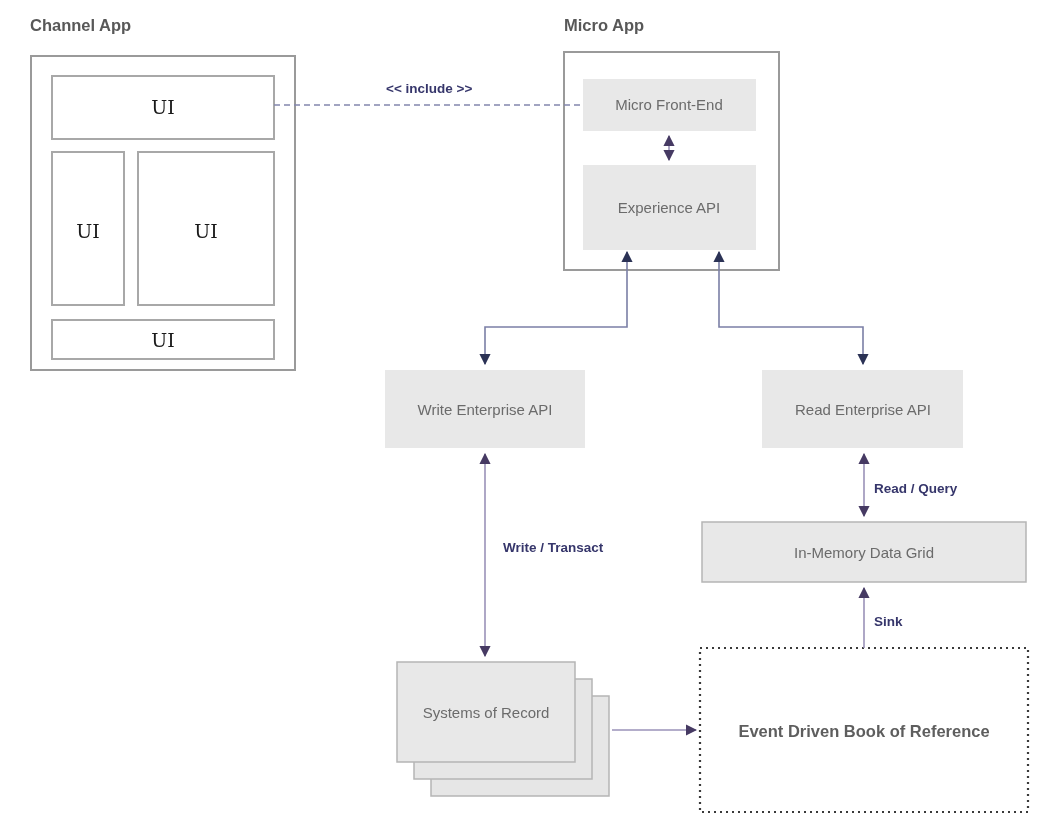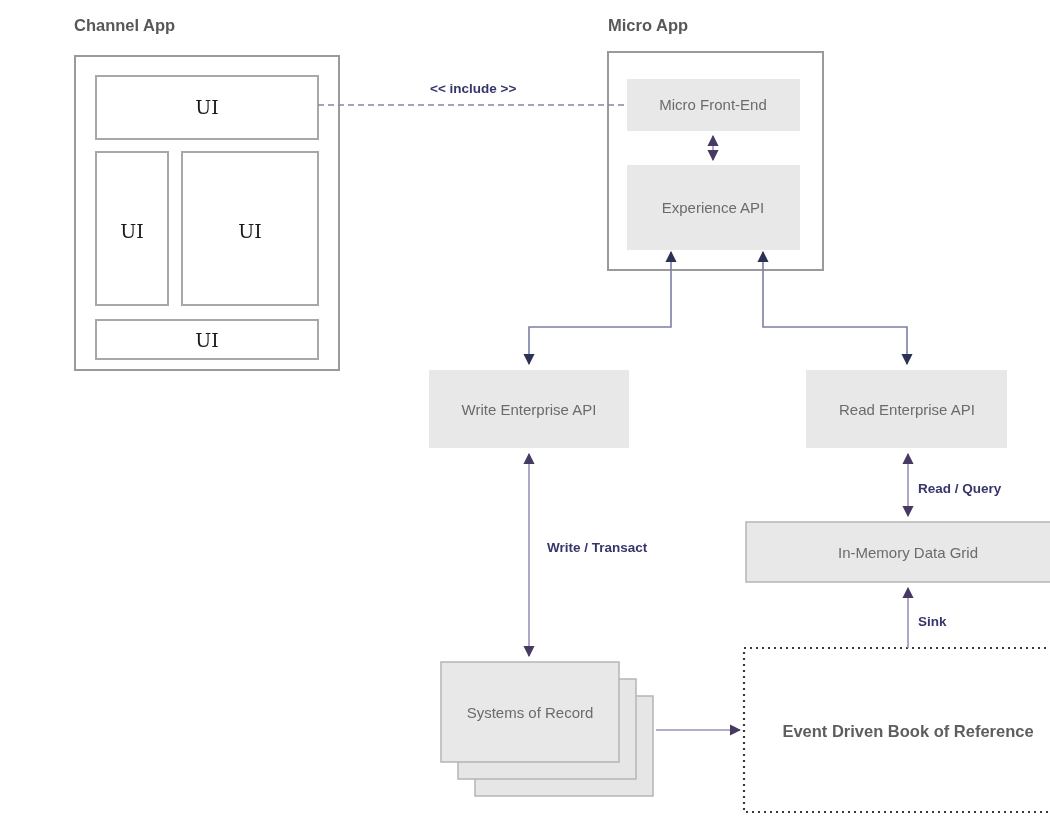--- a/index.html
+++ b/index.html
@@ -11,21 +11,20 @@
   body {
     width: 1050px;
     height: 830px;
     font-family: "Liberation Sans", sans-serif;
     overflow: hidden;
   }
   #diagram-root {
     position: relative;
     width: 874px;
     height: 830px;
-    margin-left: 44px;
   }
   svg#diagram-svg {
     position: absolute;
     top: 0;
     left: 0;
     width: 1050px;
     height: 830px;
     display: block;
   }
   .grp-title {

